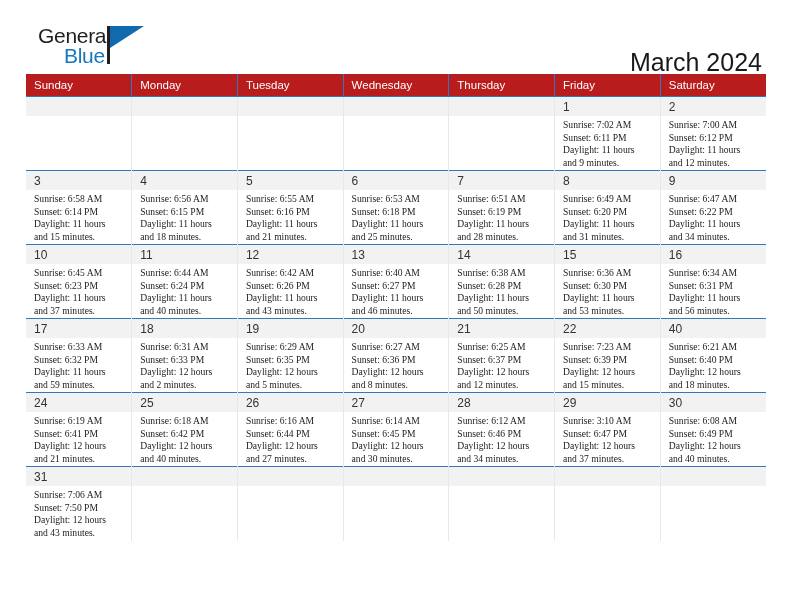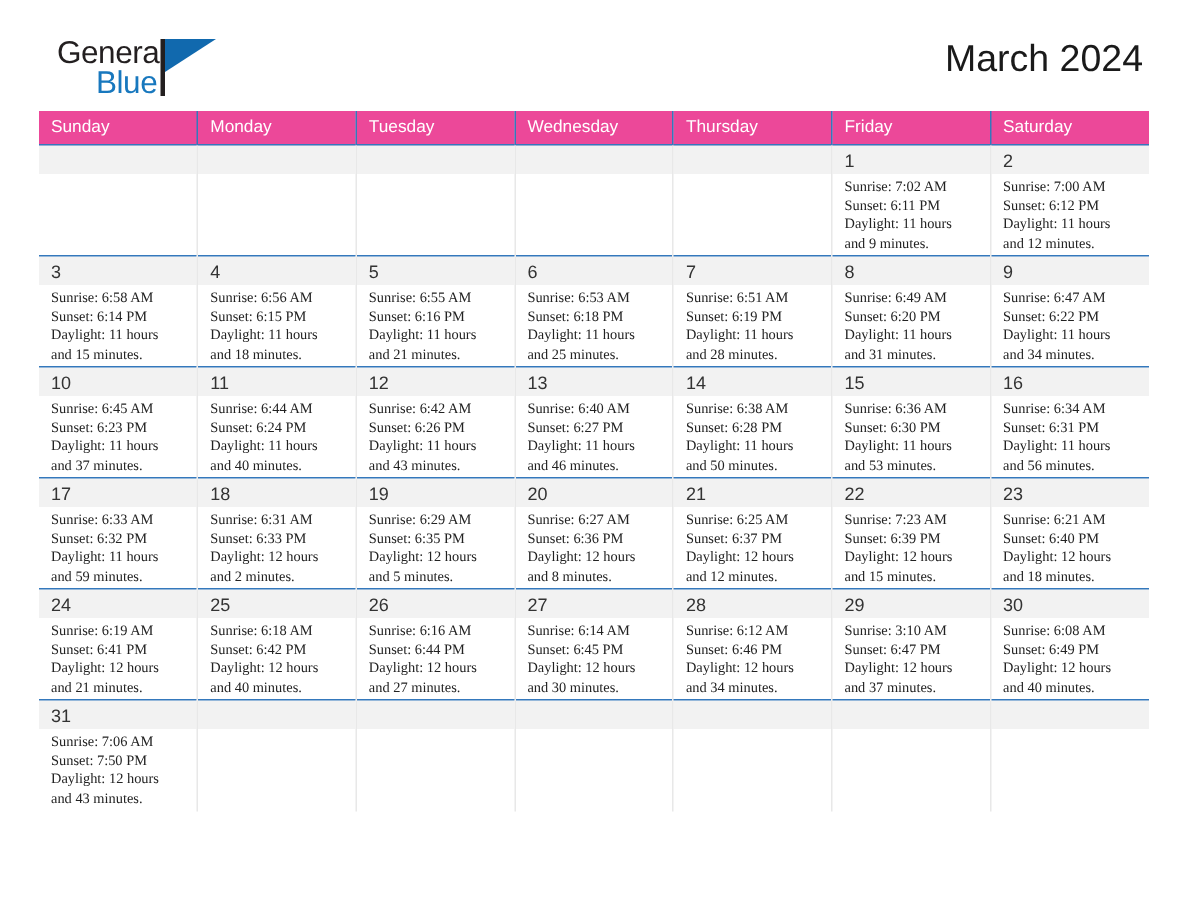--- a/index.html
+++ b/index.html
@@ -69,20 +69,21 @@
     left: 69px;
     top: 2px;
     width: 3px;
     height: 38px;
     background: #231f20;
   }
 
   .title-block {
     text-align: center;
     padding-right: 4px;
+    margin-top: 23px;
   }
   .title {
     font-size: 25px;
     font-weight: 400;
     color: #1a1a1a;
     line-height: 30px;
     white-space: nowrap;
   }
   .subtitle {
     font-size: 13.5px;
@@ -93,21 +94,21 @@
     white-space: nowrap;
   }
 
   
   .calendar {
     width: 740px;
     border-collapse: collapse;
     table-layout: fixed;
   }
   .calendar th {
-    background: #ec4899;
+    background: #b91c1c;
     color: #ffffff;
     font-size: 11.5px;
     font-weight: normal;
     text-align: left;
     padding: 5px 0 5px 8px;
     height: 20px;
     box-sizing: border-box;
     border-right: 1px solid #3478bc;
   }
   .calendar td {
@@ -394,21 +395,21 @@
           <td>
             <div class="daynum">22</div>
             <div class="info">
               <div>Sunrise: 7:23 AM</div>
               <div>Sunset: 6:39 PM</div>
               <div>Daylight: 12 hours</div>
               <div>and 15 minutes.</div>
             </div>
           </td>
           <td>
-            <div class="daynum">23</div>
+            <div class="daynum">40</div>
             <div class="info">
               <div>Sunrise: 6:21 AM</div>
               <div>Sunset: 6:40 PM</div>
               <div>Daylight: 12 hours</div>
               <div>and 18 minutes.</div>
             </div>
           </td>
         </tr>
         <tr>
           <td>

